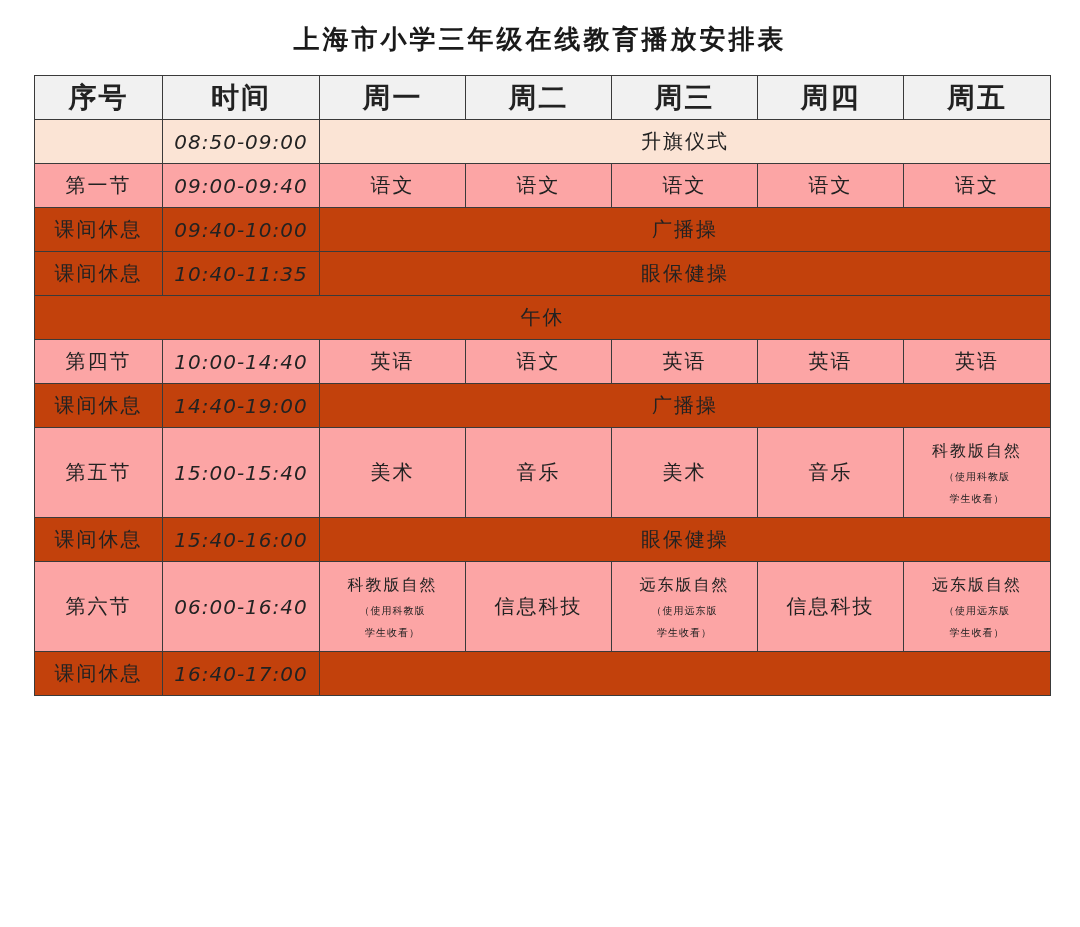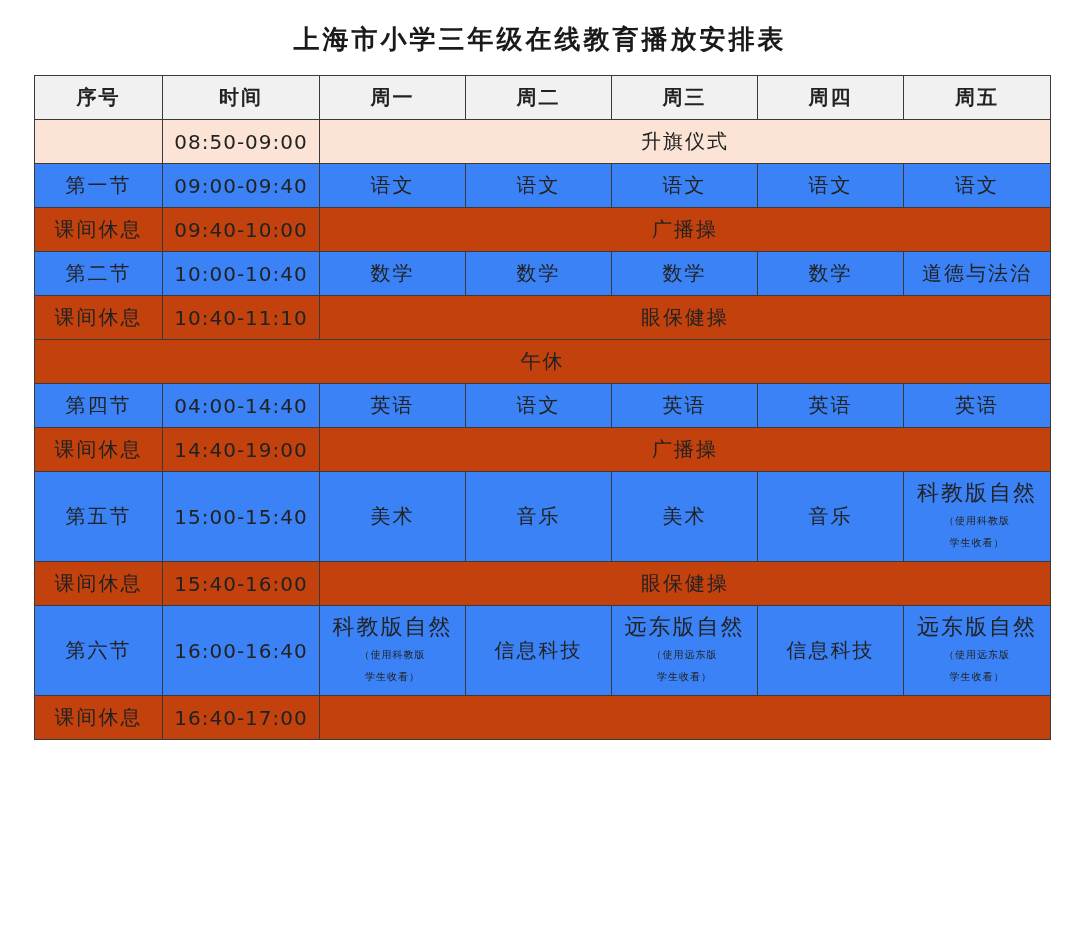--- a/index.html
+++ b/index.html
@@ -4,28 +4,28 @@
 <style>
   html, body { margin:0; padding:0; background:#ffffff; }
   body { width:1080px; height:927px; position:relative; overflow:hidden;
          font-family:"DejaVu Serif","Liberation Serif",serif; color:#222; }
   .title { position:absolute; left:0; top:22px; width:1080px; text-align:center;
            font-size:26px; font-weight:bold; letter-spacing:3px; color:#1a1a1a; }
   table { position:absolute; left:34px; top:75px; border-collapse:collapse;
           table-layout:fixed; width:1016px; }
   td, th { border:1.5px solid #3a3a3a; text-align:center; vertical-align:middle;
            padding:0; font-weight:normal; font-size:20px; letter-spacing:2px; overflow:hidden; }
-  th { background:#f1f1f1; font-weight:bold; font-size:20px; }
-  .time { font-family:"DejaVu Sans","Liberation Sans",sans-serif; letter-spacing:1px; font-size:20px; }
+  th { background:#f1f1f1; font-weight:bold; font-size:28px; }
+  .time { font-family:"DejaVu Sans","Liberation Sans",sans-serif; letter-spacing:1px; font-size:20px;font-style:italic; }
   tr.h46 td, tr.h46 th { height:43px; }
   tr.h92 td { height:89px; }
   .flag td { background:#fbe4d5; }
-  .cls td { background:#3b82f6; }
+  .cls td { background:#fca5a5; }
   .brk td { background:#c2410c; }
-  .main-line { display:block; font-size:22px; line-height:30px;font-family:Liberation Mono, monospace; }
+  .main-line { display:block; font-size:16px; line-height:30px; }
   .sub-line { display:block; font-size:10px; line-height:22px; letter-spacing:1px; }
   .dash { font-family:"DejaVu Sans","Liberation Sans",sans-serif; font-size:20px; }
 </style>
 </head>
 <body>
 
 <div class="title">上海市小学三年级在线教育播放安排表</div>
 
 <table>
   <colgroup>
@@ -63,44 +63,35 @@
     <td>语文</td>
     <td>语文</td>
   </tr>
 
   <tr class="h46 brk">
     <td>课间休息</td>
     <td class="time">09:40-10:00</td>
     <td colspan="5">广播操</td>
   </tr>
 
-  <tr class="h46 cls">
-    <td>第二节</td>
-    <td class="time">10:00-10:40</td>
-    <td>数学</td>
-    <td>数学</td>
-    <td>数学</td>
-    <td>数学</td>
-    <td>道德与法治</td>
-  </tr>
 
   <tr class="h46 brk">
     <td>课间休息</td>
-    <td class="time">10:40-11:10</td>
+    <td class="time">10:40-11:35</td>
     <td colspan="5">眼保健操</td>
   </tr>
 
 
   <tr class="h46 brk">
     <td colspan="7">午休</td>
   </tr>
 
   <tr class="h46 cls">
     <td>第四节</td>
-    <td class="time">04:00-14:40</td>
+    <td class="time">10:00-14:40</td>
     <td>英语</td>
     <td>语文</td>
     <td>英语</td>
     <td>英语</td>
     <td>英语</td>
   </tr>
 
   <tr class="h46 brk">
     <td>课间休息</td>
     <td class="time">14:40-19:00</td>
@@ -122,21 +113,21 @@
   </tr>
 
   <tr class="h46 brk">
     <td>课间休息</td>
     <td class="time">15:40-16:00</td>
     <td colspan="5">眼保健操</td>
   </tr>
 
   <tr class="h92 cls">
     <td>第六节</td>
-    <td class="time">16:00-16:40</td>
+    <td class="time">06:00-16:40</td>
     <td>
       <span class="main-line">科教版自然</span>
       <span class="sub-line">（使用科教版</span>
       <span class="sub-line">学生收看）</span>
     </td>
     <td>信息科技</td>
     <td>
       <span class="main-line">远东版自然</span>
       <span class="sub-line">（使用远东版</span>
       <span class="sub-line">学生收看）</span>

